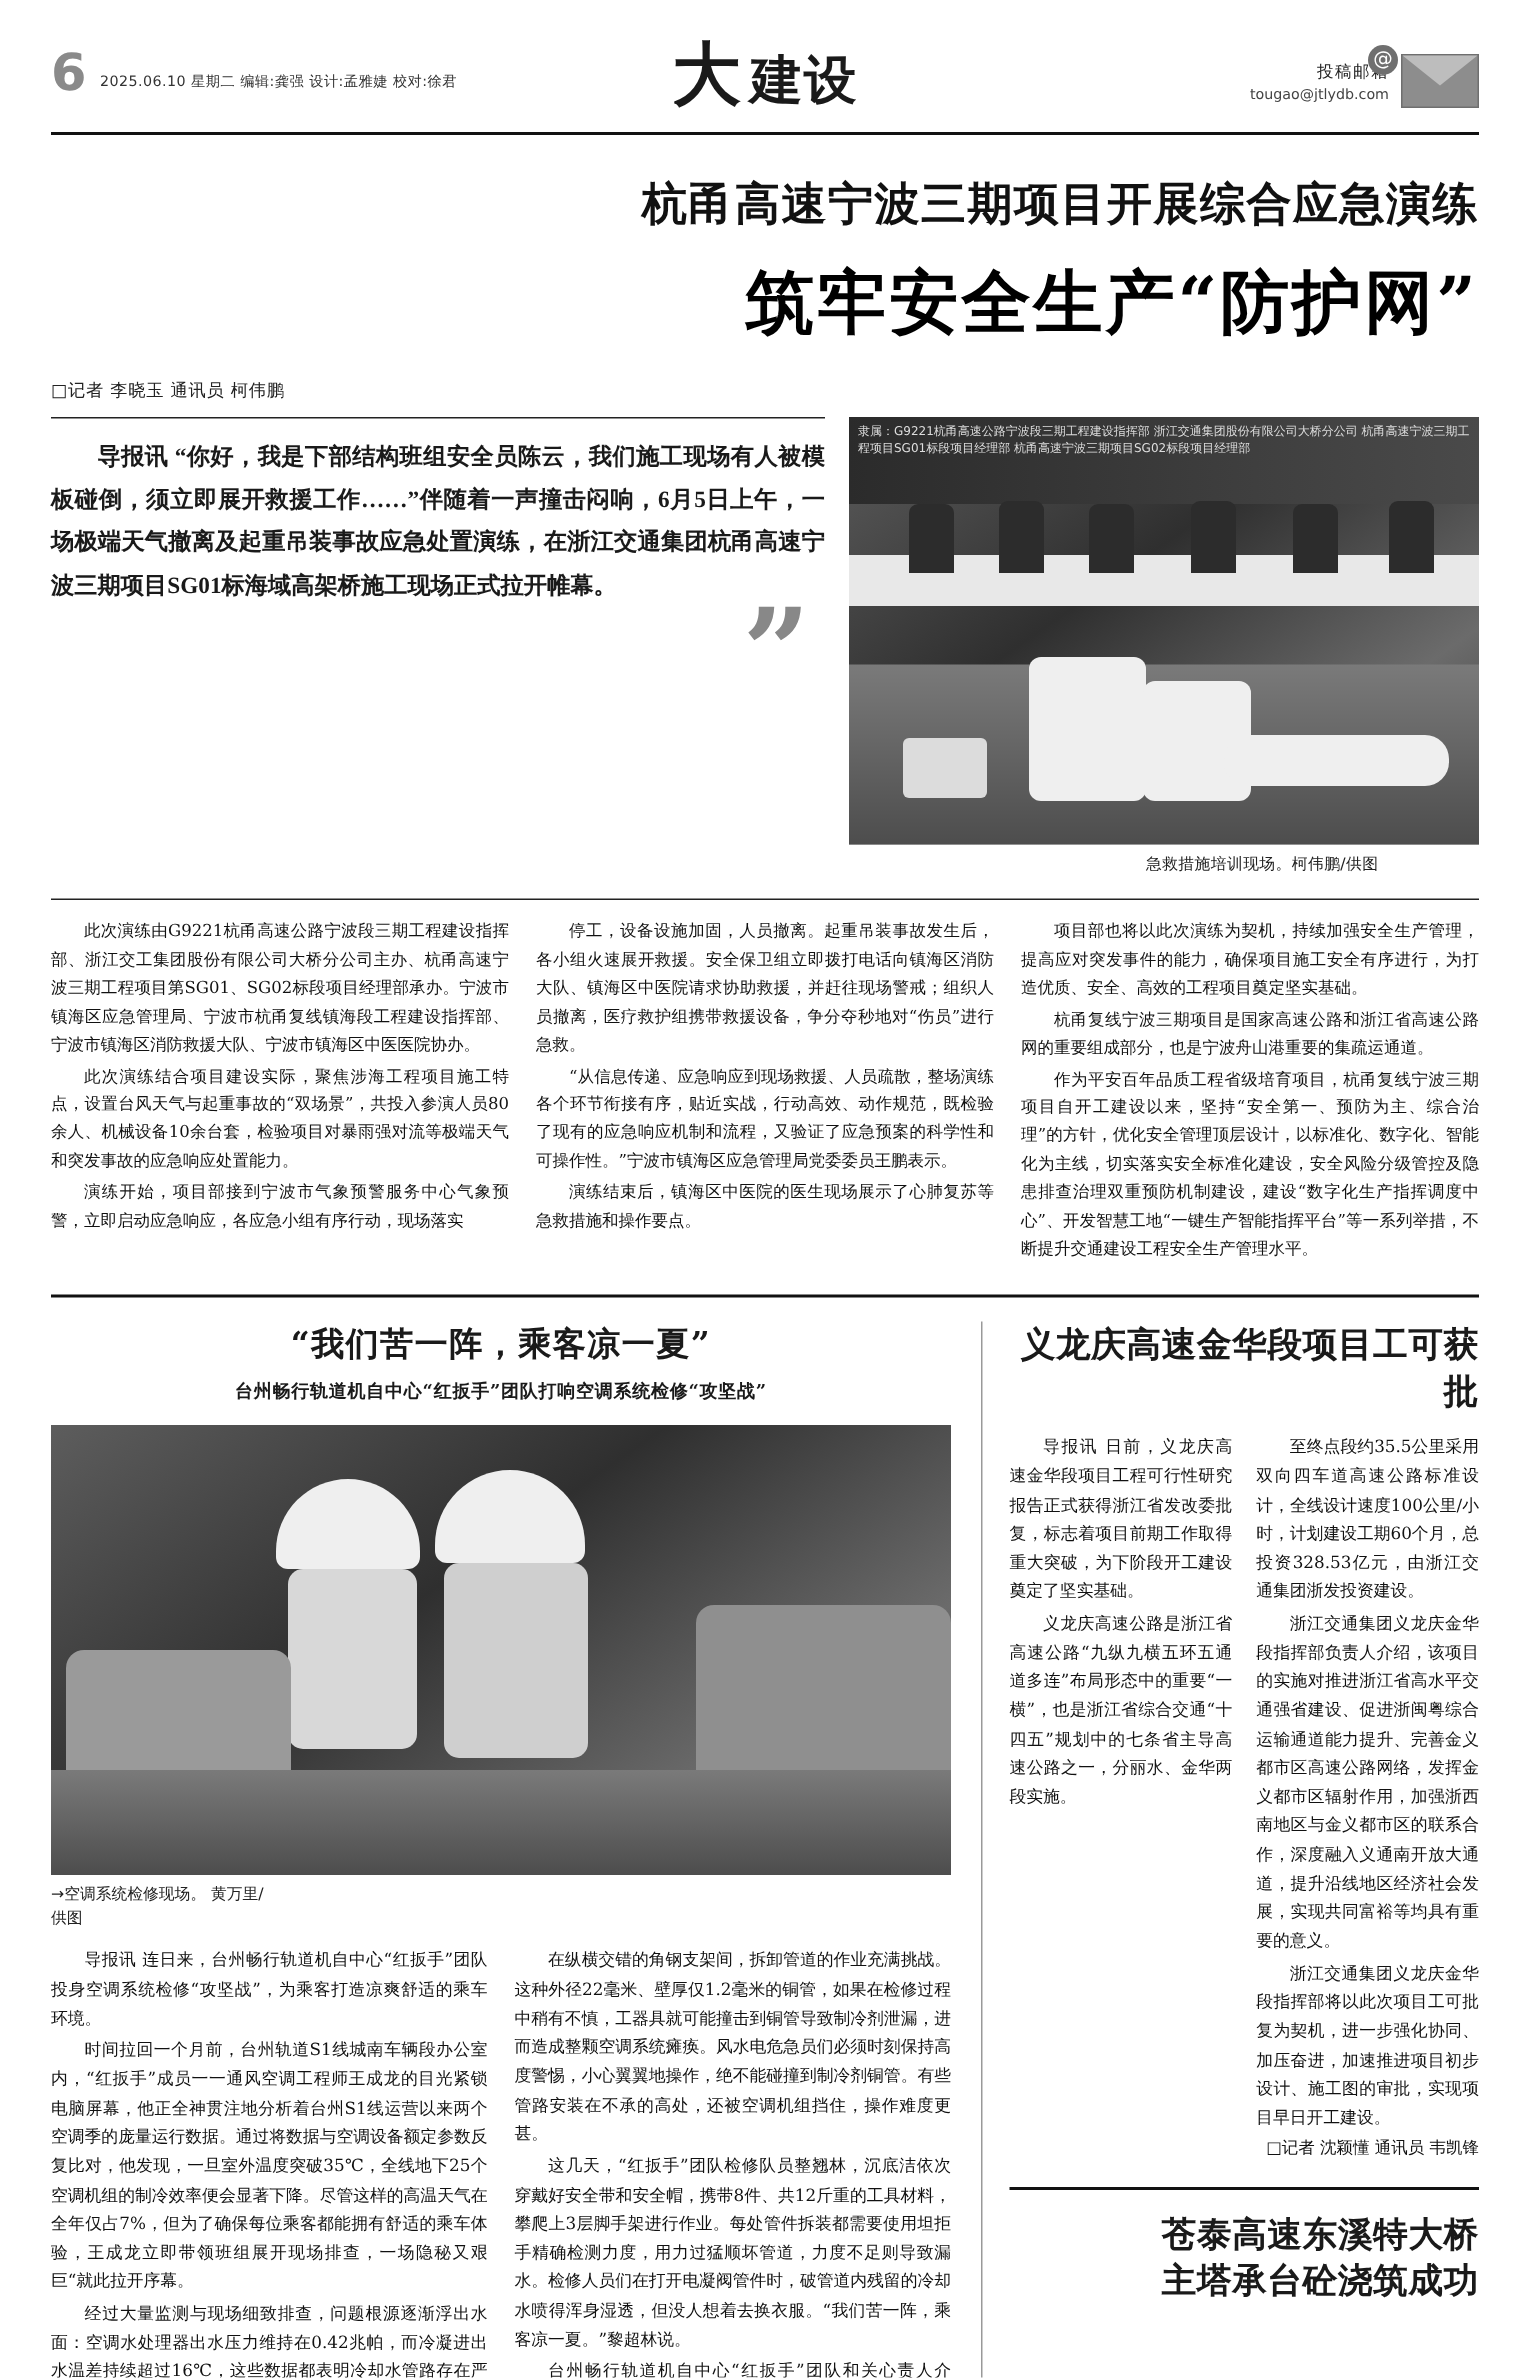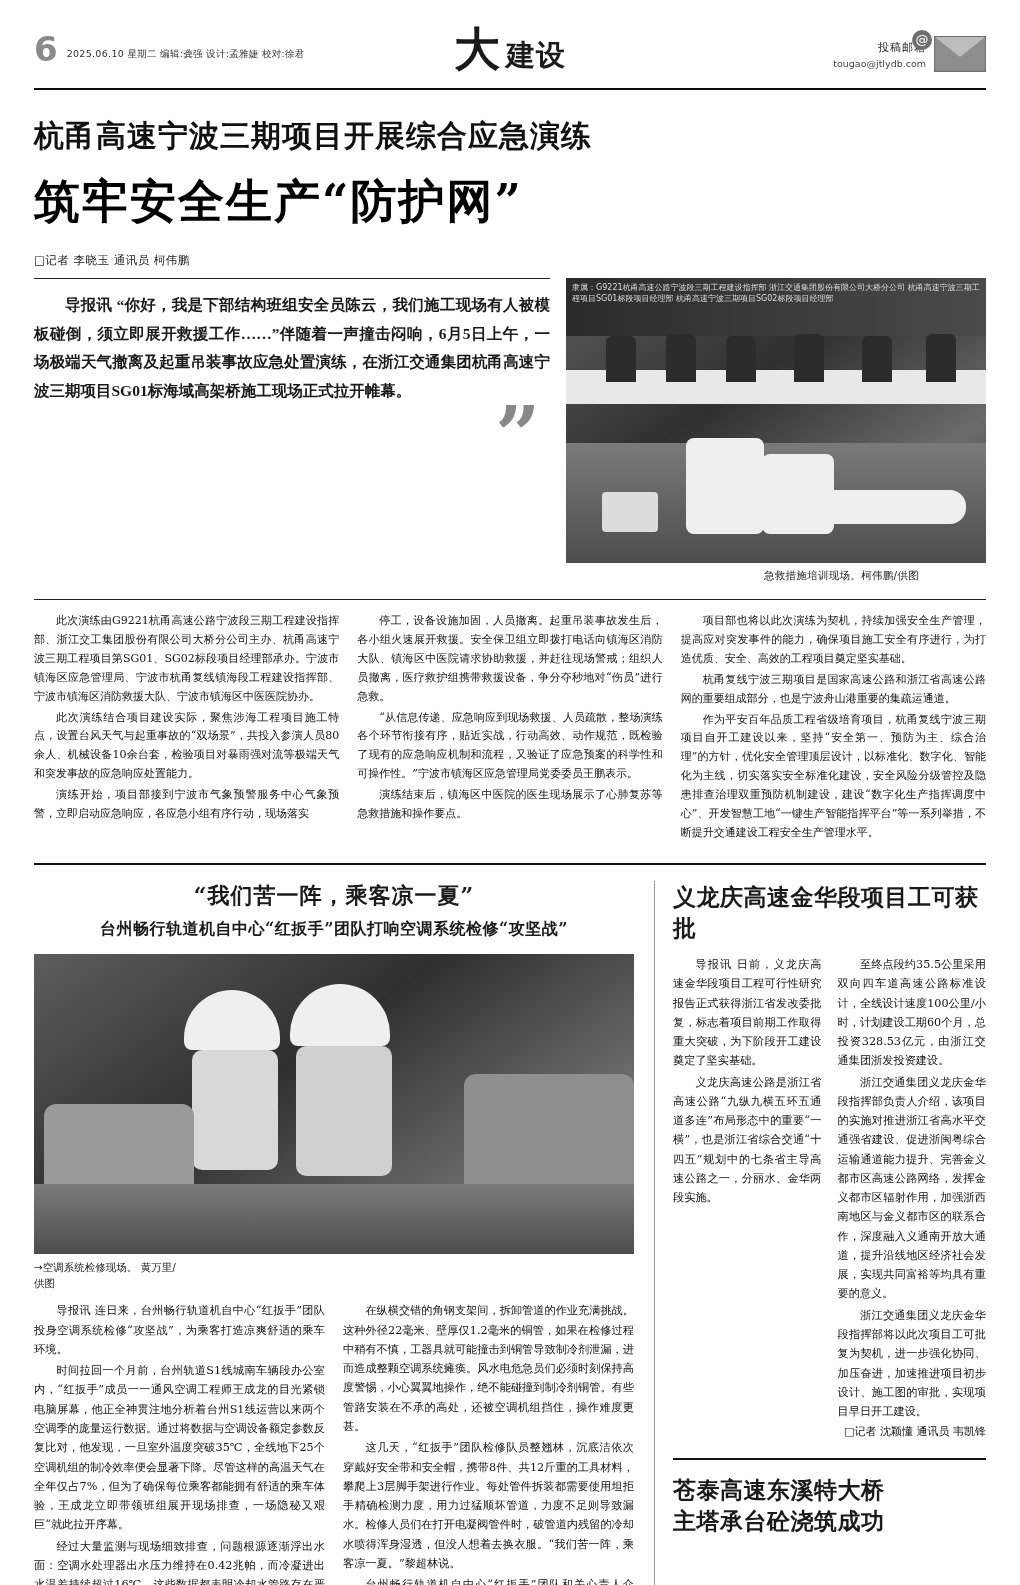--- a/index.html
+++ b/index.html
@@ -54,21 +54,21 @@
   }
   .mast-big {
     font-family: "DejaVu Serif", "Liberation Serif", serif;
     font-size: 46px;
     font-weight: bold;
     line-height: 1;
     letter-spacing: 1px;
   }
   .mast-small {
     font-family: Liberation Sans, sans-serif;
-    font-size: 29px;
+    font-size: 35px;
     font-weight: bold;
     line-height: 1;
     margin-left: 5px;
     letter-spacing: 1px;
   }
   .masthead-right {
     margin-left: auto;
     display: flex;
     align-items: center;
     gap: 8px;
@@ -97,21 +97,21 @@
     width: 20px; height: 20px;
     border-radius: 50%;
     background: #6f6f6f;
     color: #fff;
     font-size: 13px;
     text-align: center;
     line-height: 20px;
   }
 
   
-  .headline-block { text-align: left; padding: 26px 0 16px 0; }
+  .headline-block { text-align: right; padding: 26px 0 16px 0; }
   .kicker {
     font-family: "DejaVu Serif", "Liberation Serif", serif;
     font-size: 30px;
     font-weight: bold;
     letter-spacing: 1px;
     color: #111;
   }
   .main-head {
     font-family: "DejaVu Serif", "Liberation Serif", serif;
     font-size: 46px;
@@ -215,35 +215,35 @@
   .lower { display: flex; gap: 20px; margin-top: 16px; }
   .lower-left { width: 600px; }
   .lower-right { width: 352px; border-left: 1px solid #999; padding-left: 18px; }
 
   .sub-kicker {
     font-family: "DejaVu Serif", "Liberation Serif", serif;
     font-size: 22px; font-weight: bold; text-align: center; letter-spacing: 1px;
   }
   .sub-dek {
     font-family: "DejaVu Serif", "Liberation Serif", serif;
-    font-size: 16px; font-weight: bold; text-align: center; margin-top: 8px;
+    font-size: 12px; font-weight: bold; text-align: center; margin-top: 8px;
     letter-spacing: 0.5px;
   }
   .photo.mid { width: 600px; height: 300px; margin-top: 14px; }
   .cap-left {
     font-size: 10.5px; color: #222; margin-top: 6px; line-height: 1.5;
     width: 150px;
   }
 
   .cols2 { display: flex; gap: 18px; margin-top: 10px; }
   .cols2 .col { font-size: 11.2px; }
 
   .rhead {
     font-family: "DejaVu Serif", "Liberation Serif", serif;
-    font-size: 23px; font-weight: bold; text-align: left; letter-spacing: 0.5px;
+    font-size: 23px; font-weight: bold; text-align: right; letter-spacing: 0.5px;
     line-height: 1.35;
   }
   .rcols { display: flex; gap: 16px; margin-top: 12px; }
   .rcols .col { font-size: 11.2px; }
 
   .signoff {
     text-align: right; font-size: 11px; margin-top: 2px;
     font-family: "DejaVu Serif", "Liberation Serif", serif;
   }
   .divider-h { border-top: 2px solid #111; margin: 16px 0 14px 0; }

